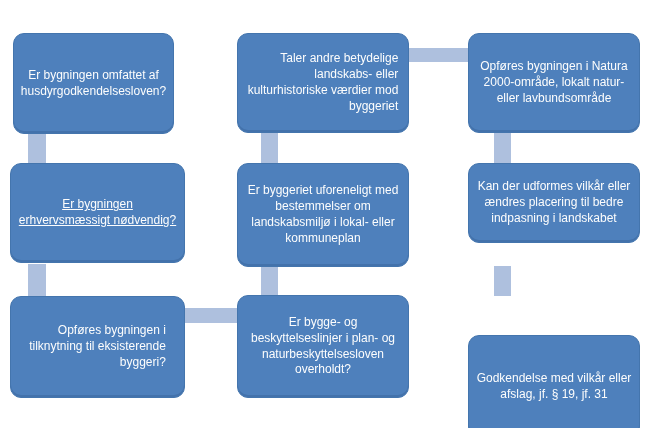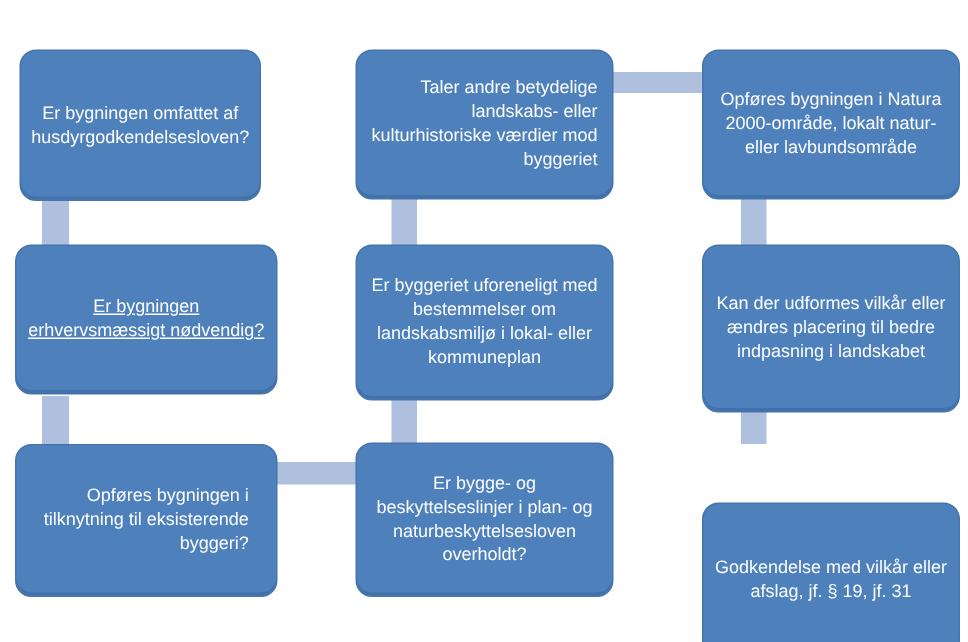--- a/index.html
+++ b/index.html
@@ -39,21 +39,21 @@
     z-index: 1;
   }
   
   .n-lt { left: 13px;  top: 33px;  width: 161px; height: 101px; }
   .n-lm { left: 10px;  top: 163px; width: 175px; height: 100px; text-decoration: underline; }
   .n-lb { left: 10px;  top: 296px; width: 175px; height: 102px; text-align: right; }
   .n-ct { left: 237px; top: 33px;  width: 172px; height: 100px; text-align: right; }
   .n-cm { left: 237px; top: 163px; width: 172px; height: 104px; }
   .n-cb { left: 237px; top: 295px; width: 172px; height: 103px; }
   .n-rt { left: 468px; top: 33px;  width: 172px; height: 100px; }
-  .n-rm { left: 468px; top: 163px; width: 172px; height: 112px; }
+  .n-rm { left: 468px; top: 163px; width: 172px; height: 80px; }
   .n-rb { left: 468px; top: 295px; width: 172px; height: 103px; margin-top: 40px; }
   
   .c-l1 { left: 28px;  top: 133px; width: 18px; height: 31px; }
   .c-l2 { left: 28px;  top: 264px; width: 18px; height: 33px; }
   .c-c1 { left: 261px; top: 132px; width: 17px; height: 32px; }
   .c-c2 { left: 261px; top: 266px; width: 17px; height: 30px; }
   .c-r1 { left: 494px; top: 132px; width: 17px; height: 32px; }
   .c-r2 { left: 494px; top: 266px; width: 17px; height: 30px; }
   .c-h1 { left: 408px; top: 48px;  width: 61px; height: 14px; }
   .c-h2 { left: 184px; top: 308px; width: 54px; height: 15px; }

